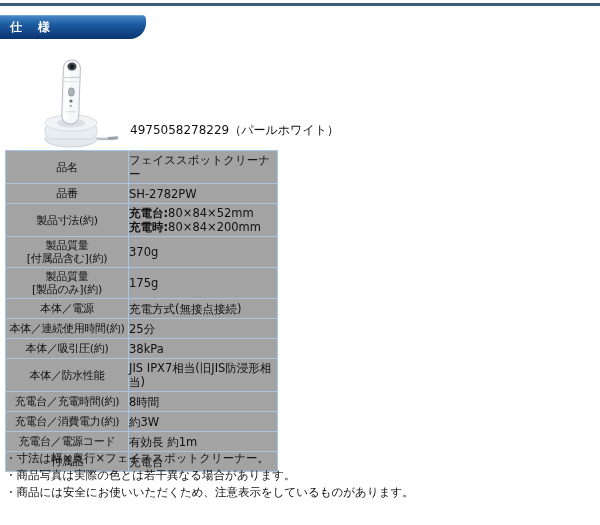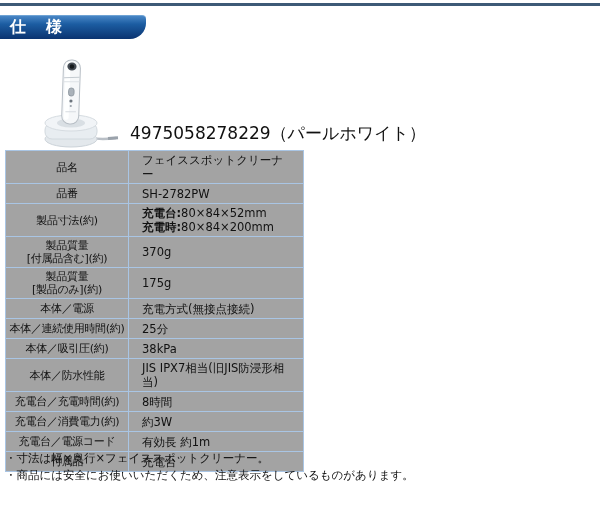--- a/index.html
+++ b/index.html
@@ -9,45 +9,45 @@
   .top-line{position:absolute;left:0;top:3px;width:600px;height:3px;background:#3d5a77;}
 
   .header-bar{
     position:absolute;left:0;top:15px;width:146px;height:23px;
     background:linear-gradient(180deg,#4886c6 0%,#1c5da2 35%,#0a3370 100%);
     border-top:1px solid #6fa3d4;
     border-radius:0 4px 16px 0;
   }
   .header-bar .title{
     display:block;line-height:22px;padding-left:10px;
-    color:#ffffff;font-size:16px;font-weight:bold;letter-spacing:2px;
+    color:#ffffff;font-size:12px;font-weight:bold;letter-spacing:2px;
   }
 
   .product-shot{position:absolute;left:40px;top:54px;width:80px;height:96px;}
 
-  .jan-line{position:absolute;left:130px;top:122px;font-size:17px;color:#111111;}
+  .jan-line{position:absolute;left:130px;top:122px;font-size:12px;color:#111111;}
 
   .spec-table{
     position:absolute;left:5px;top:150px;
     border-collapse:collapse;table-layout:fixed;
     border:1px solid #ec4899;
     background:#a3a3a3;
   }
   .spec-table th,.spec-table td{
     border:1px solid #a9c5e4;
     font-weight:normal;vertical-align:middle;
     color:#111111;
   }
   .spec-table th{
     width:120px;text-align:center;font-size:11px;letter-spacing:-0.3px;
     padding:2px 1px;line-height:13px;
   }
   .spec-table td{
     width:148px;text-align:left;font-size:11.5px;
-    padding:2px 13px;line-height:14px;
+    padding:2px 0;line-height:14px;
   }
   .spec-table tr.single th,.spec-table tr.single td{height:15px;}
   .spec-table b{font-weight:bold;}
 
   .notes{position:absolute;left:5px;top:450px;width:590px;}
   .notes .note{font-size:11.5px;line-height:17px;color:#111111;white-space:nowrap;}
 </style>
 </head>
 <body>
 
@@ -139,16 +139,17 @@
         </tr>
         <tr class="single">
           <th>付属品</th>
           <td>充電台</td>
         </tr>
       </tbody>
   </table>
 
   <div class="notes">
       <div class="note">・寸法は幅×奥行×フェイススポットクリーナー。</div>
+      <div class="note">・商品写真は実際の色とは若干異なる場合があります。</div>
       <div class="note">・商品には安全にお使いいただくため、注意表示をしているものがあります。</div>
     </div>
 
 </div>
 
 </body></html>

